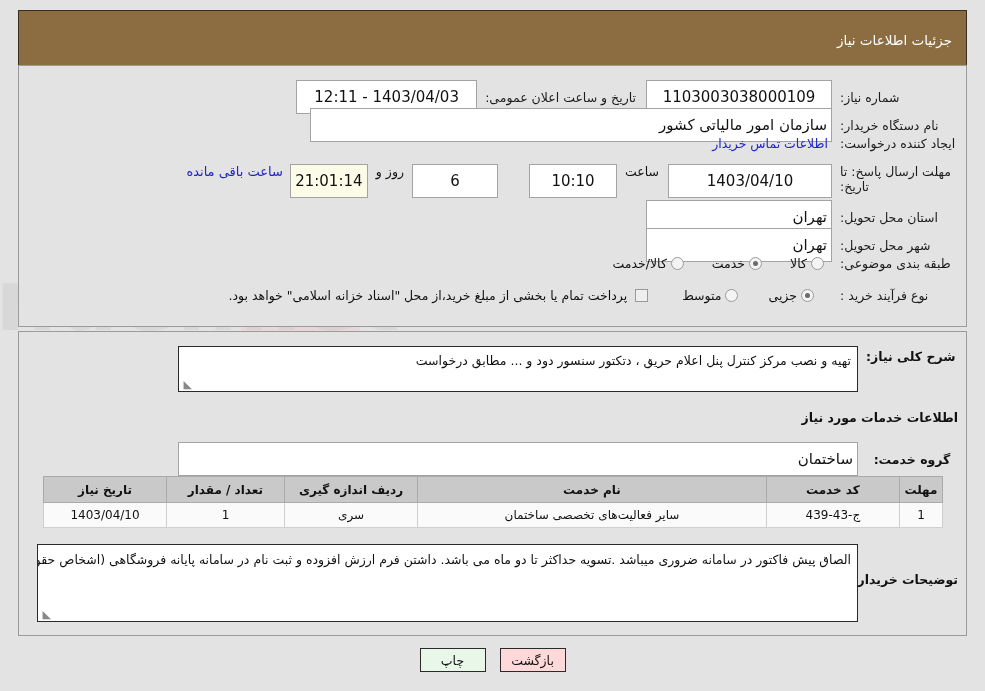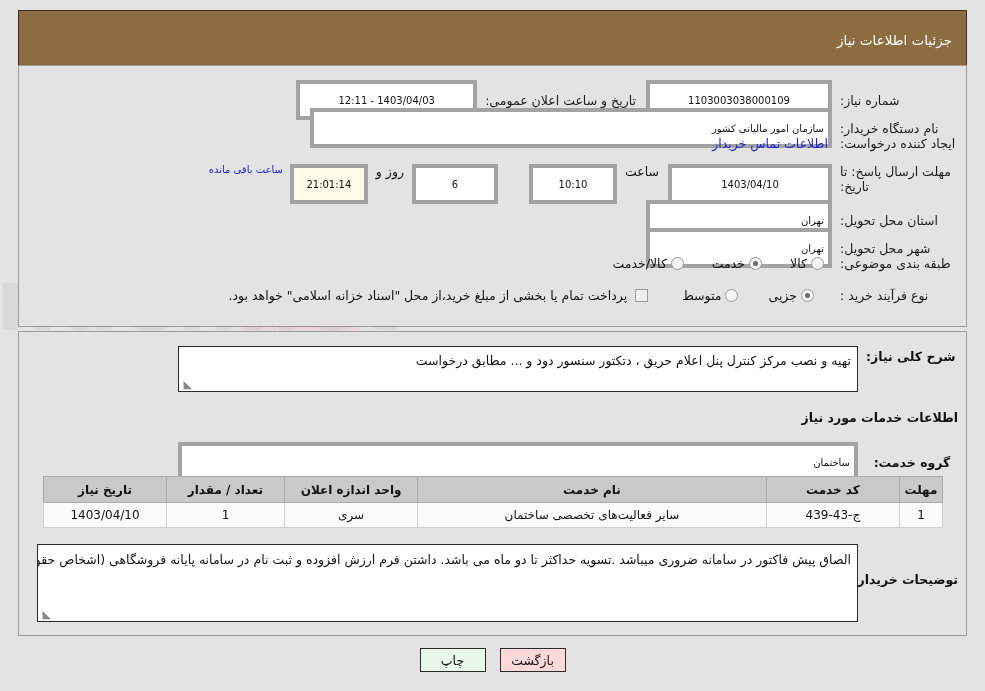--- a/index.html
+++ b/index.html
@@ -64,41 +64,41 @@
   .lbl {
     font-size: 12.5px;
     color: #1c1c1c;
     text-align: left;
     direction: rtl;
   }
   .lbl-multi { line-height: 15px; }
 
   .fld {
     background: #ffffff;
-    border: 4px solid #a3a3a3;
+    border: 1px solid #a3a3a3;
     height: 21px;
-    font-size: 10px;
+    font-size: 15px;
     color: #111;
     display: flex;
     align-items: center;
     padding: 16px 4px;
     overflow: hidden;
   }
   .fld.center { justify-content: center; }
   .fld.right  { justify-content: flex-start; }
   .fld.yellow { background: #fbfbe8; }
 
   .link {
     color: #2026c9;
     font-size: 12.5px;
     cursor: pointer;
     text-decoration: none;
   }
   .plain-txt { font-size: 12.5px; color: #111; }
-  .blue-txt  { font-size: 10px; color: #2026c9; }
+  .blue-txt  { font-size: 13px; color: #2026c9; }
 
   
   .radio {
     display: inline-block;
     width: 13px; height: 13px;
     border-radius: 50%;
     border: 1px solid #9a9a9a;
     background: #f4f4f4;
     position: relative;
     vertical-align: middle;
@@ -315,21 +315,21 @@
       <div class="fld right" style="width:680px; height:23px; margin-right:8px; justify-content:flex-start;">ساختمان</div>
     </div>
 
     <div style="position:absolute; right:23px; top:144px; width:900px;">
       <table class="items">
         <thead>
           <tr>
             <th style="width:35px;">مهلت</th>
             <th style="width:130px;">کد خدمت</th>
             <th style="width:340px;">نام خدمت</th>
-            <th style="width:130px;">واحد اندازه اعلان</th>
+            <th style="width:130px;">ردیف اندازه گیری</th>
             <th style="width:115px;">تعداد / مقدار</th>
             <th style="width:120px;">تاریخ نیاز</th>
           </tr>
         </thead>
         <tbody>
           <tr>
             <td>1</td>
             <td>ج-43-439</td>
             <td>سایر فعالیت‌های تخصصی ساختمان</td>
             <td>سری</td>

